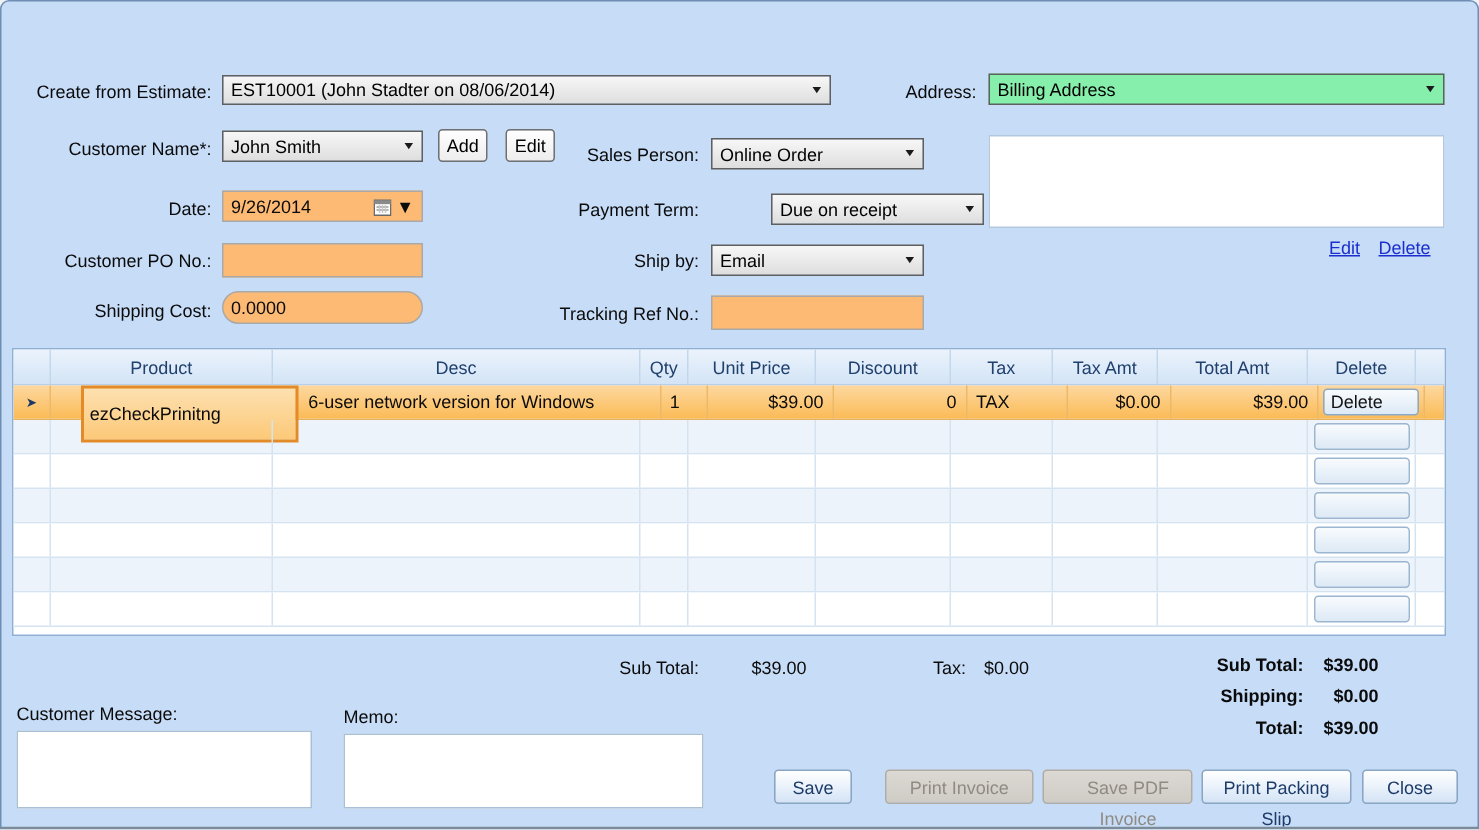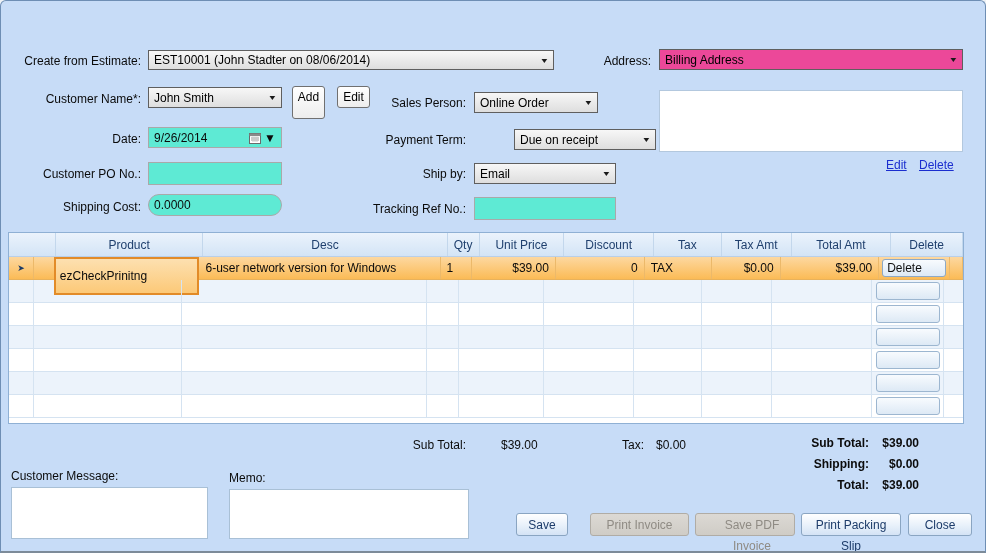--- a/index.html
+++ b/index.html
@@ -22,41 +22,41 @@
   .title{position:absolute;left:9px;top:8px;color:#1f4e9c;}
   .winbtns{position:absolute;right:12px;top:5px;display:flex;gap:16px;color:#5d6e80;font-weight:bold;font-size:13px;}
   .winbtn{cursor:default;line-height:18px;}
 
   .label{position:absolute;text-align:right;white-space:nowrap;}
   .combo{
     position:absolute;display:flex;align-items:center;box-sizing:border-box;
     border:1px solid #5f5f5f;background:linear-gradient(#f7f7f7,#dedede);
     padding:0 5px;font-size:12px;color:#000;
   }
-  .combo.white{background:#ec4899;}
+  .combo.white{background:#86efac;}
   .combo .arrow{margin-left:auto;font-size:7px;color:#1a1a1a;transform:scaleX(1.4);}
   .input{
-    position:absolute;background:#5eead4;border:1px solid #a9a9a9;box-sizing:border-box;
+    position:absolute;background:#fdba74;border:1px solid #a9a9a9;box-sizing:border-box;
     padding:0 5px;display:flex;align-items:center;font-size:12px;
   }
   .smallbtn{
     position:absolute;box-sizing:border-box;border:1px solid #707070;border-radius:3px;
     background:linear-gradient(#ffffff,#ededed);text-align:center;line-height:20px;color:#000;
   }
   .calwrap{margin-left:auto;display:flex;align-items:center;gap:3px;}
   .cal-ico{display:inline-block;}
   .addrbox{position:absolute;background:#fff;border:1px solid #b3c8de;box-sizing:border-box;}
   .link{position:absolute;color:#1b2ecf;text-decoration:underline;cursor:pointer;}
 
   
   .grid{
     position:absolute;left:7px;top:231px;width:956px;height:192px;
     background:#fff;border:1px solid #8fb0d4;box-sizing:border-box;overflow:hidden;
   }
-  .ghead{display:flex;height:24px;background:linear-gradient(#ebf3fc,#d3e4f6);border-bottom:1px solid #b9cfe8;box-sizing:border-box;padding-left:22px;}
+  .ghead{display:flex;height:24px;background:linear-gradient(#ebf3fc,#d3e4f6);border-bottom:1px solid #b9cfe8;box-sizing:border-box;}
   .gh{box-sizing:border-box;border-right:1px solid #c3d7ec;display:flex;align-items:center;justify-content:center;color:#20406e;}
   .grow{display:flex;height:23px;box-sizing:border-box;border-bottom:1px solid #d5e3f1;background:#fff;}
   .grow.alt{background:#ecf3fb;}
   .grow.sel{background:linear-gradient(#fdd8a0,#fbbb56);border-bottom:1px solid #e8b25c;}
   .gc{box-sizing:border-box;border-right:1px solid #d5e3f1;padding:0 6px;display:flex;align-items:center;overflow:hidden;white-space:nowrap;}
   .sel .gc{border-right:1px solid #ecb96a;}
   .gc.r{justify-content:flex-end;}
   .gc.selcell{border:2px solid #e28b28;background:linear-gradient(#fde0b0,#fcc978);padding:17px 4px;margin-left:20px;}
   .c-ind{width:25px;}
   .c-prod{width:148px;}
@@ -106,21 +106,21 @@
   <div class="combo" style="left:147px;top:49px;width:406px;height:20px;">
     <span>EST10001 (John Stadter on 08/06/2014)</span>
     <span class="arrow">▼</span>
   </div>
 
   <div class="label" style="left:8px;top:91px;width:132px;">Customer Name*:</div>
   <div class="combo" style="left:147px;top:86px;width:134px;height:21px;">
     <span>John Smith</span>
     <span class="arrow">▼</span>
   </div>
-  <div class="smallbtn" style="left:291px;top:85px;width:33px;height:33px;">Add</div>
+  <div class="smallbtn" style="left:291px;top:85px;width:33px;height:22px;">Add</div>
   <div class="smallbtn" style="left:336px;top:85px;width:33px;height:22px;">Edit</div>
 
   <div class="label" style="left:8px;top:131px;width:132px;">Date:</div>
   <div class="input" style="left:147px;top:126px;width:134px;height:21px;">
     <span>9/26/2014</span>
     <span class="calwrap">
       <svg class="cal-ico" width="12" height="12" viewBox="0 0 12 12">
           <rect x="0.5" y="1.5" width="11" height="10" fill="#fff" stroke="#6a6a6a"></rect>
           <rect x="0.5" y="1.5" width="11" height="2.6" fill="#8a8a8a"></rect>
           <line x1="2" y1="6" x2="10" y2="6" stroke="#9a9a9a"></line>
@@ -137,21 +137,21 @@
   <div class="input" style="left:147px;top:161px;width:134px;height:23px;">
     <span></span>
   </div>
 
   <div class="label" style="left:8px;top:199px;width:132px;">Shipping Cost:</div>
   <div class="input" style="left:147px;top:193px;width:134px;height:22px;border-radius:11px;">
     <span>0.0000</span>
   </div>
 
   <div class="label" style="left:330px;top:95px;width:135px;">Sales Person:</div>
-  <div class="combo" style="left:473px;top:91px;width:124px;height:21px;">
+  <div class="combo" style="left:473px;top:91px;width:142px;height:21px;">
     <span>Online Order</span>
     <span class="arrow">▼</span>
   </div>
 
   <div class="label" style="left:330px;top:132px;width:135px;">Payment Term:</div>
   <div class="combo" style="left:473px;top:128px;width:142px;height:21px;margin-left:40px;">
     <span>Due on receipt</span>
     <span class="arrow">▼</span>
   </div>
 

